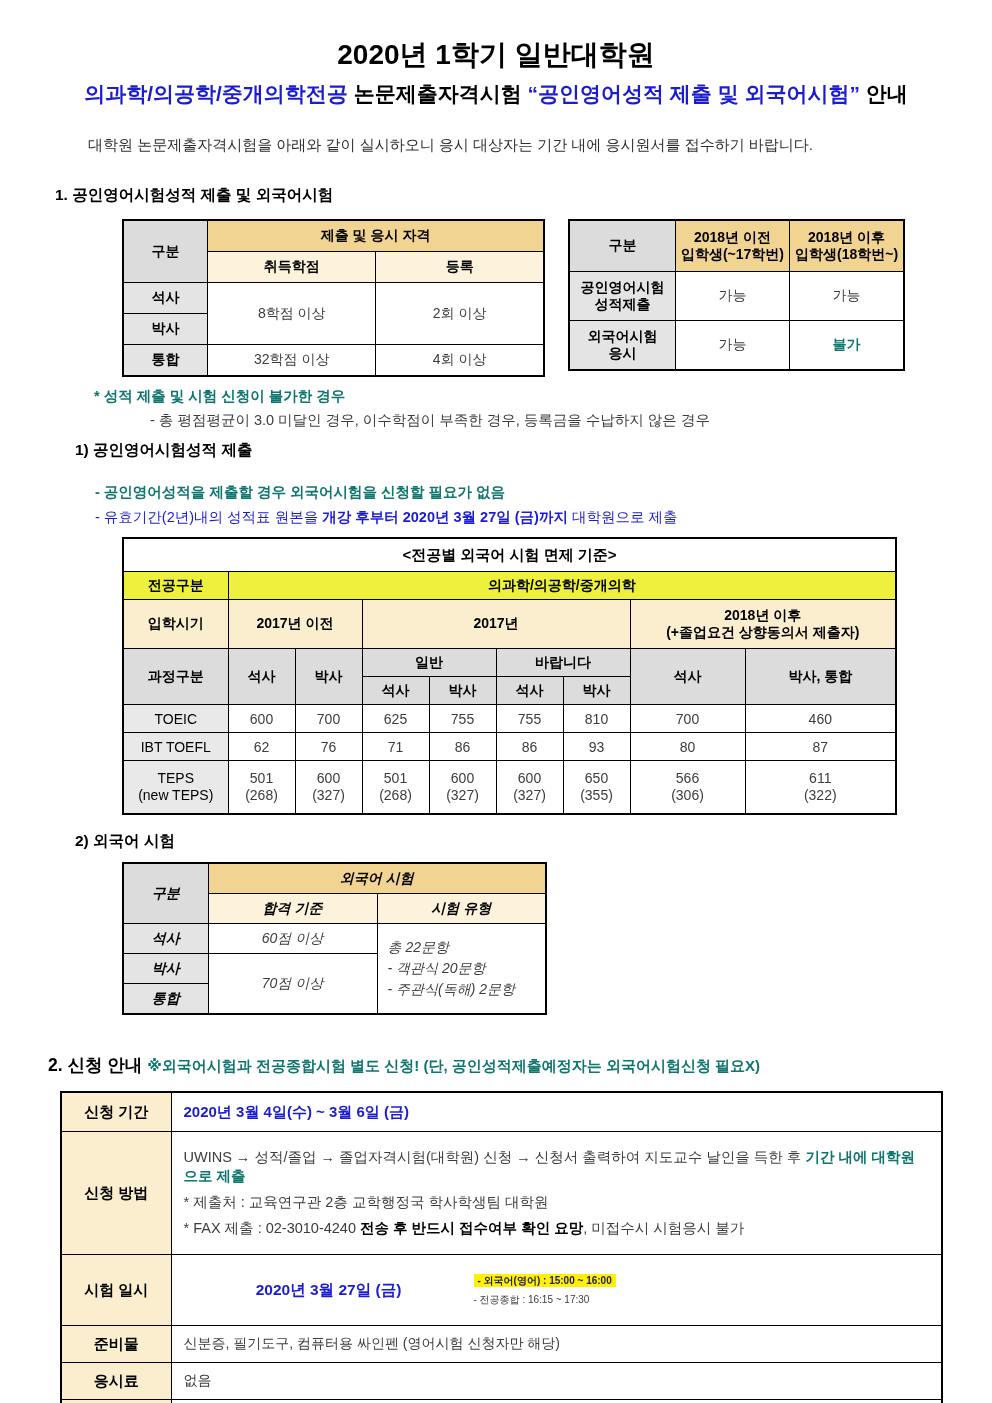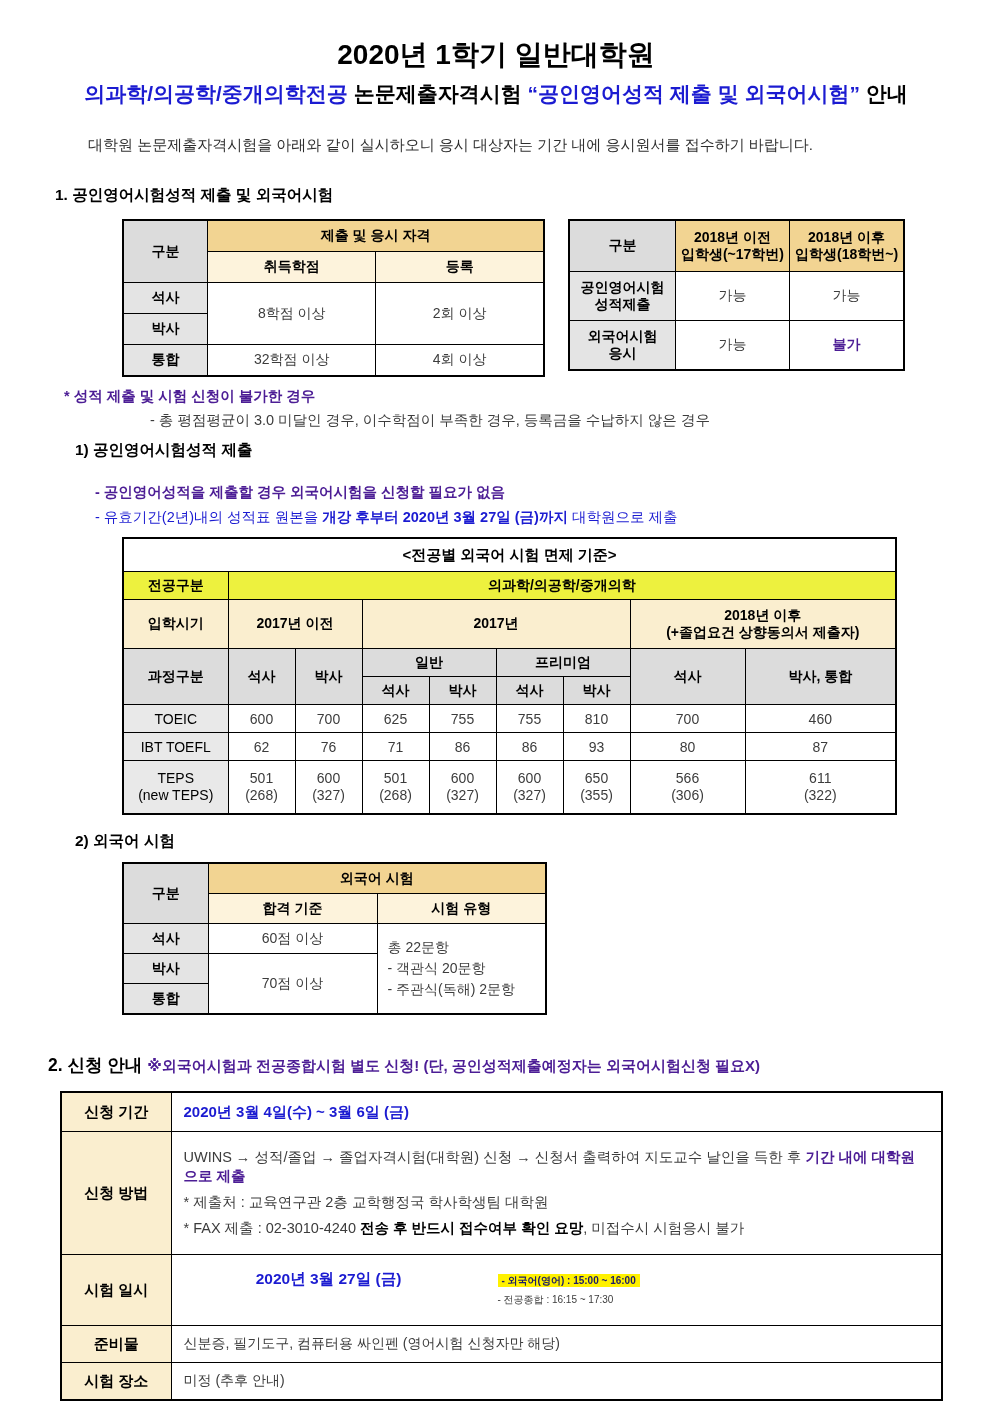--- a/index.html
+++ b/index.html
@@ -1,21 +1,21 @@
 <!DOCTYPE html>
 <html><head>
 <meta charset="utf-8">
 <style>
   html,body{margin:0;padding:0;}
   body{
     width:992px;height:1403px;background:#ffffff;position:relative;
     font-family:"Liberation Sans","DejaVu Sans",sans-serif;color:#000;
   }
   .blue{color:#1b1bd1;}
-  .red{color:#4c1d95;}
+  .red{color:#0f766e;}
   .navy{color:#1b1b6b;}
   .bold{font-weight:bold;}
   .hl{background:#fff100;padding:1px 4px;}
   .pre{white-space:pre-line;line-height:1.25;}
 
   .title1{text-align:center;font-size:28px;font-weight:bold;margin-top:36px;}
   .title2{text-align:center;font-size:21px;font-weight:bold;margin-top:6px;}
   .intro{margin:28px 0 0 88px;font-size:15px;color:#2e2e2e;}
   .s1-heading{margin:30px 0 0 55px;font-size:15.5px;font-weight:bold;}
 
@@ -28,43 +28,43 @@
   td.cream{background:#fdf3dc;font-weight:bold;color:#000;}
   td.lcream{background:#faeecf;font-weight:bold;color:#000;}
   td.yellow{background:#edf13e;font-weight:bold;color:#000;}
 
   .qual-table{width:423px;}
   .qual-table td{height:26px;}
   .entry-table{width:337px;margin-left:23px;}
   .entry-table td{height:44px;}
   .entry-table td.h{height:46px;}
 
-  .note-red{margin:10px 0 0 64px;font-size:14.5px;font-weight:bold;}
+  .note-red{margin:10px 0 0 94px;font-size:14.5px;font-weight:bold;}
   .note-sub{margin:5px 0 0 150px;font-size:14.5px;color:#3c3c3c;}
   .sub1-heading{margin:10px 0 0 75px;font-size:15.5px;font-weight:bold;}
   .sub-line{margin:22px 0 0 95px;font-size:14.5px;font-weight:bold;}
   .sub-line-blue{margin:6px 0 0 95px;font-size:14.5px;}
 
   .exemption-table{margin:10px 0 0 122px;width:773px;table-layout:fixed;}
   .exemption-table td{height:23px;}
   .foreign-heading{margin:16px 0 0 75px;font-size:15.5px;font-weight:bold;}
   .foreign-table{margin:10px 0 0 122px;width:423px;table-layout:fixed;}
-  .foreign-table td{height:25px;}
+  .foreign-table td{height:25px;font-style:italic;}
   .type-cell{text-align:left;padding-left:10px;vertical-align:middle;}
   .type-cell div{margin:3px 0;}
 
   .s2-heading{margin:38px 0 0 48px;font-size:17.5px;font-weight:bold;}
   .s2-heading .red{font-size:15px;}
 
   .apply-table{margin:14px 0 0 60px;width:881px;table-layout:fixed;}
   .apply-table td{text-align:left;padding:4px 12px;}
   .apply-table td.lcream{text-align:center;font-size:15px;padding:4px 2px;}
   .method-line{margin:7px 0;font-size:14.5px;}
   .dt-cell{padding:2px 0 2px 0;}
-  .dt-flex{display:flex;gap:24px;}
+  .dt-flex{display:flex;align-items:center;}
   .dt-date{width:290px;text-align:center;font-size:15.5px;font-weight:bold;}
   .dt-right{font-size:10px;}
   .dt-right .line{margin:5px 0;}
 </style>
 </head>
 <body>
 
 <div class="title1">2020년 1학기 일반대학원</div>
 <div class="title2"><span class="blue">의과학/의공학/중개의학전공</span><span> 논문제출자격시험 </span><span class="blue">“공인영어성적 제출 및 외국어시험”</span><span> 안내</span></div>
 
@@ -166,21 +166,21 @@
     <td colspan="2" class="lcream">2017년 이전</td>
     <td colspan="4" class="lcream">2017년</td>
     <td colspan="2" class="lcream pre">2018년 이후
 (+졸업요건 상향동의서 제출자)</td>
   </tr>
   <tr>
     <td class="hdr-gray" rowspan="2">과정구분</td>
     <td class="hdr-gray" rowspan="2">석사</td>
     <td class="hdr-gray" rowspan="2">박사</td>
     <td class="hdr-gray" colspan="2">일반</td>
-    <td class="hdr-gray" colspan="2">프리미엄</td>
+    <td class="hdr-gray" colspan="2">바랍니다</td>
     <td class="hdr-gray" rowspan="2">석사</td>
     <td class="hdr-gray" rowspan="2">박사, 통합</td>
   </tr>
   <tr>
     <td class="hdr-gray">석사</td>
     <td class="hdr-gray">박사</td>
     <td class="hdr-gray">석사</td>
     <td class="hdr-gray">박사</td>
   </tr>
   <tr>
@@ -294,17 +294,21 @@
           <div class="line">- 전공종합 : 16:15 ~ 17:30</div>
         </div>
       </div>
     </td>
   </tr>
   <tr>
     <td class="lcream" style="height:28px;">준비물</td>
     <td>신분증, 필기도구, 컴퓨터용 싸인펜 (영어시험 신청자만 해당)</td>
   </tr>
   <tr>
+    <td class="lcream" style="height:28px;">응시료</td>
+    <td>없음</td>
+  </tr>
+  <tr>
     <td class="lcream" style="height:28px;">시험 장소</td>
     <td>미정 (추후 안내)</td>
   </tr>
 </tbody>
   </table>
 
 </body></html>

